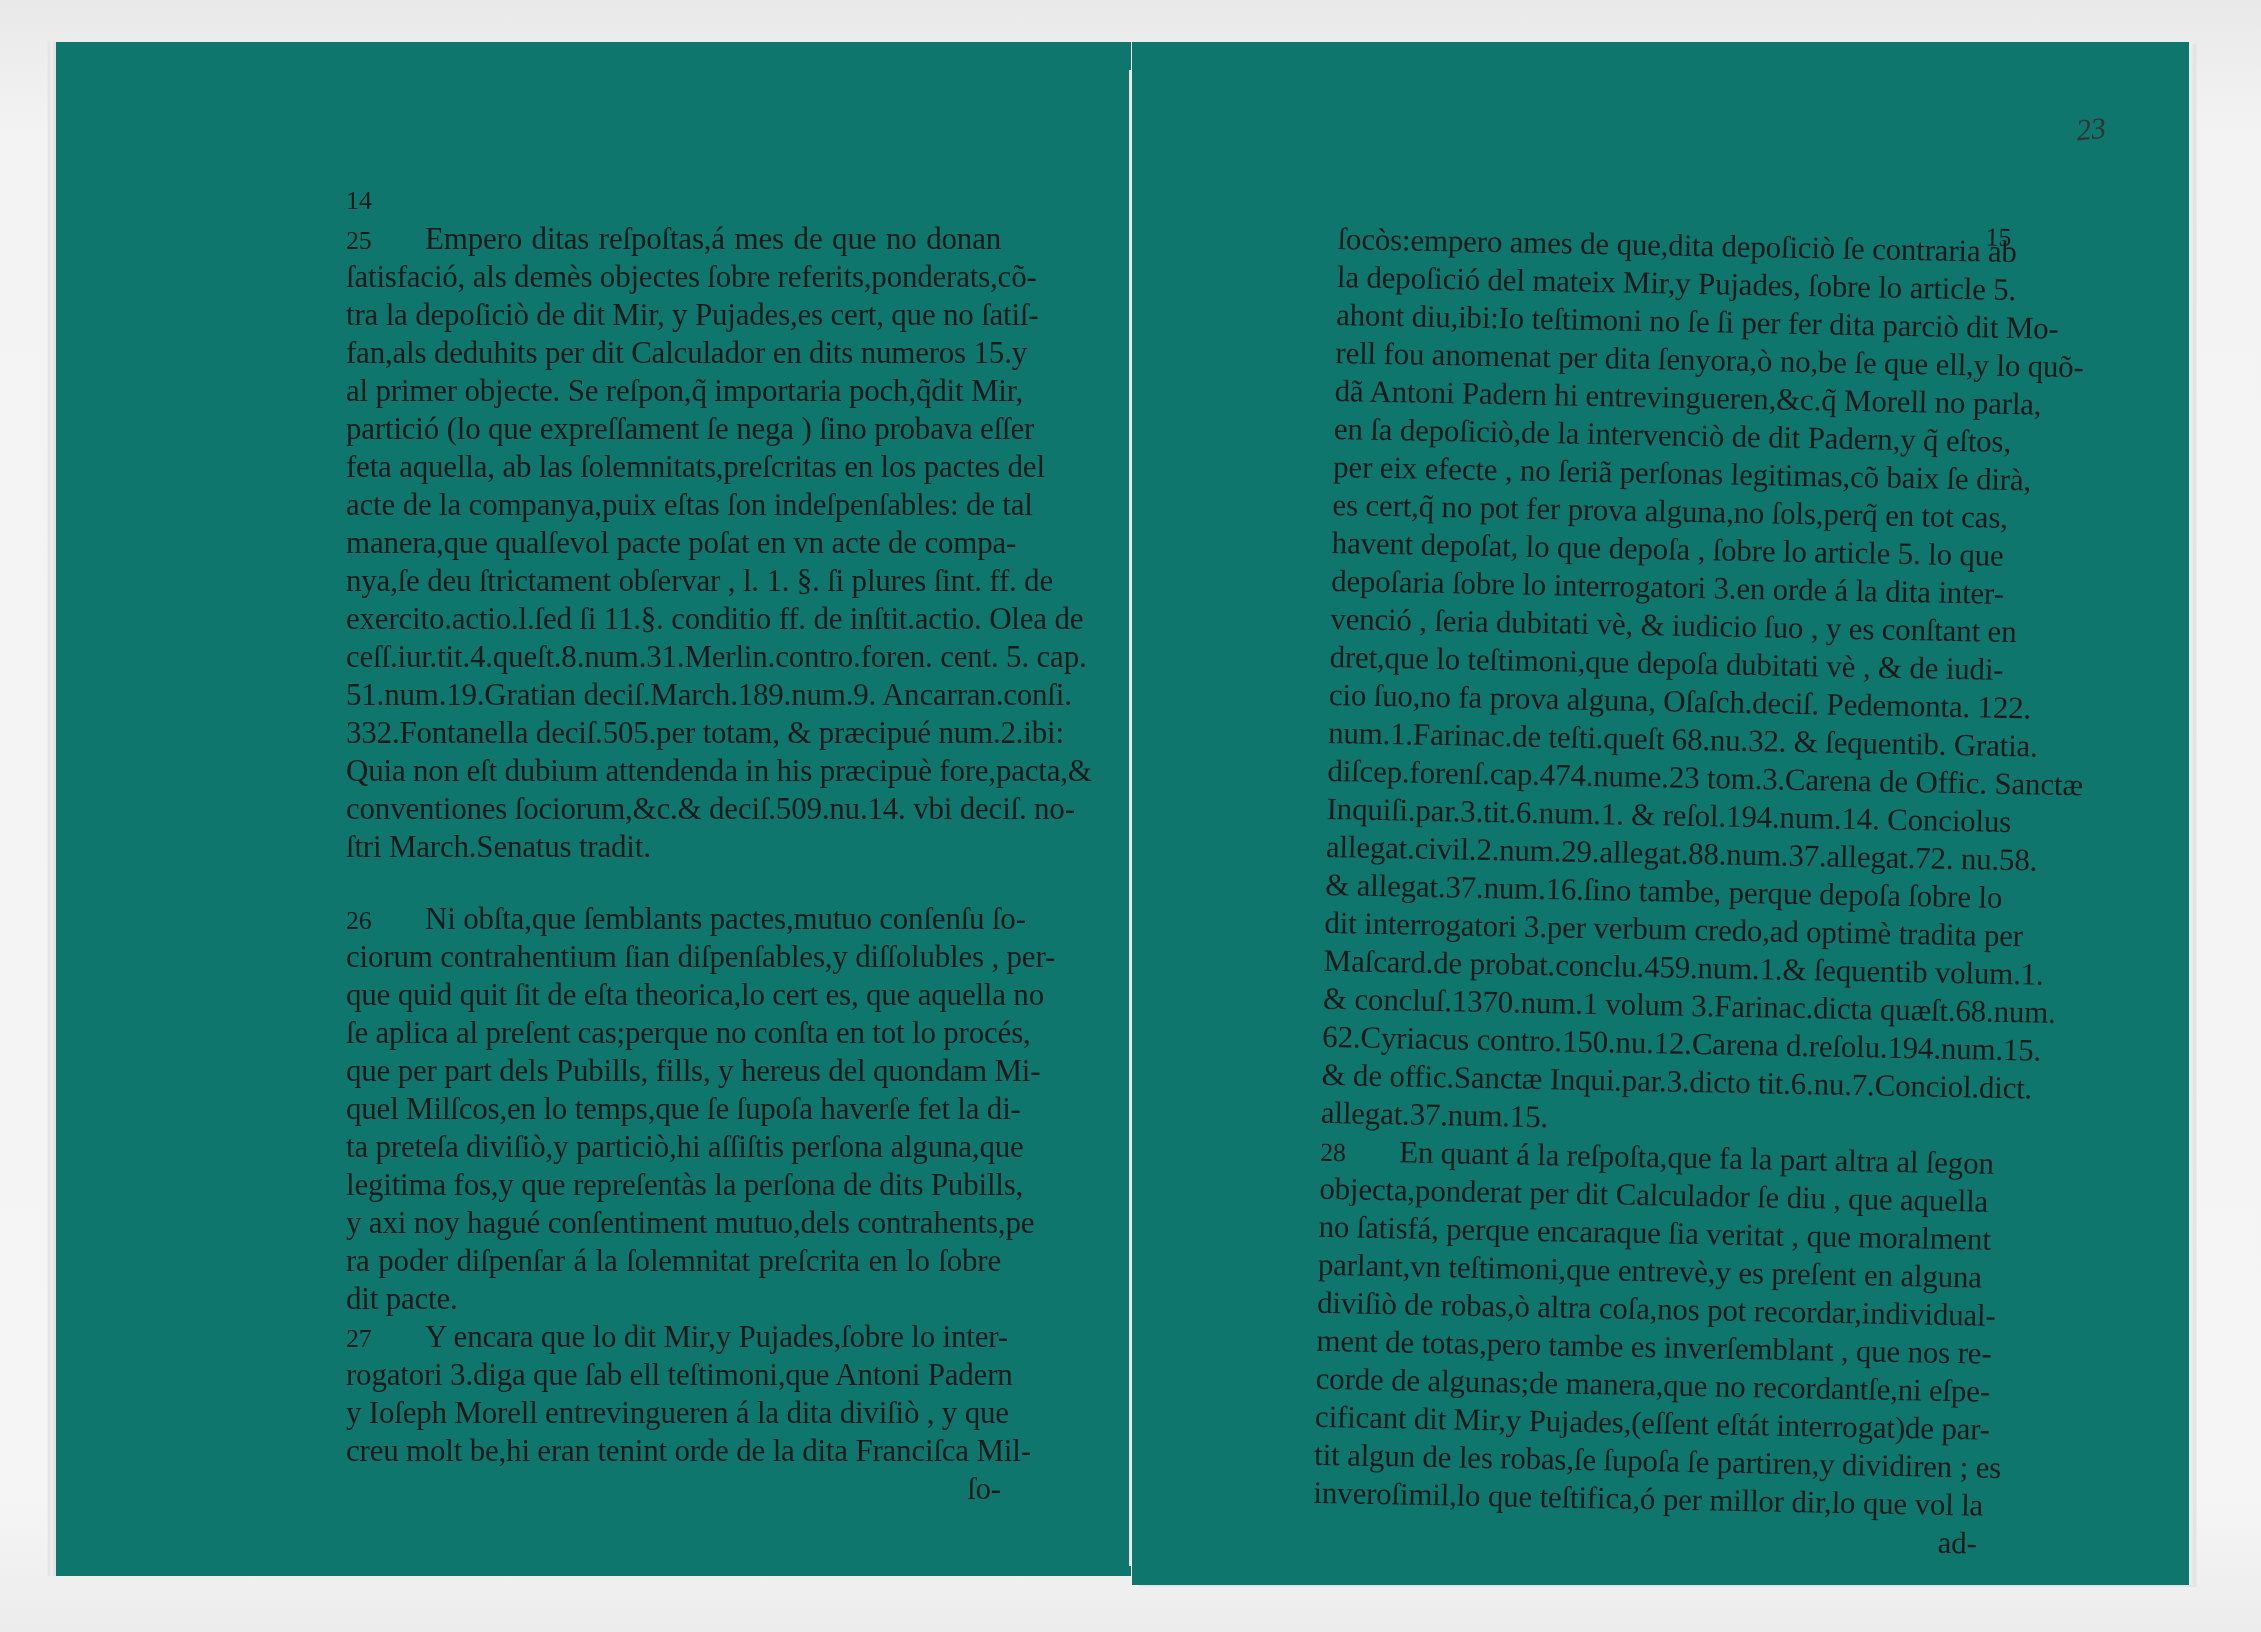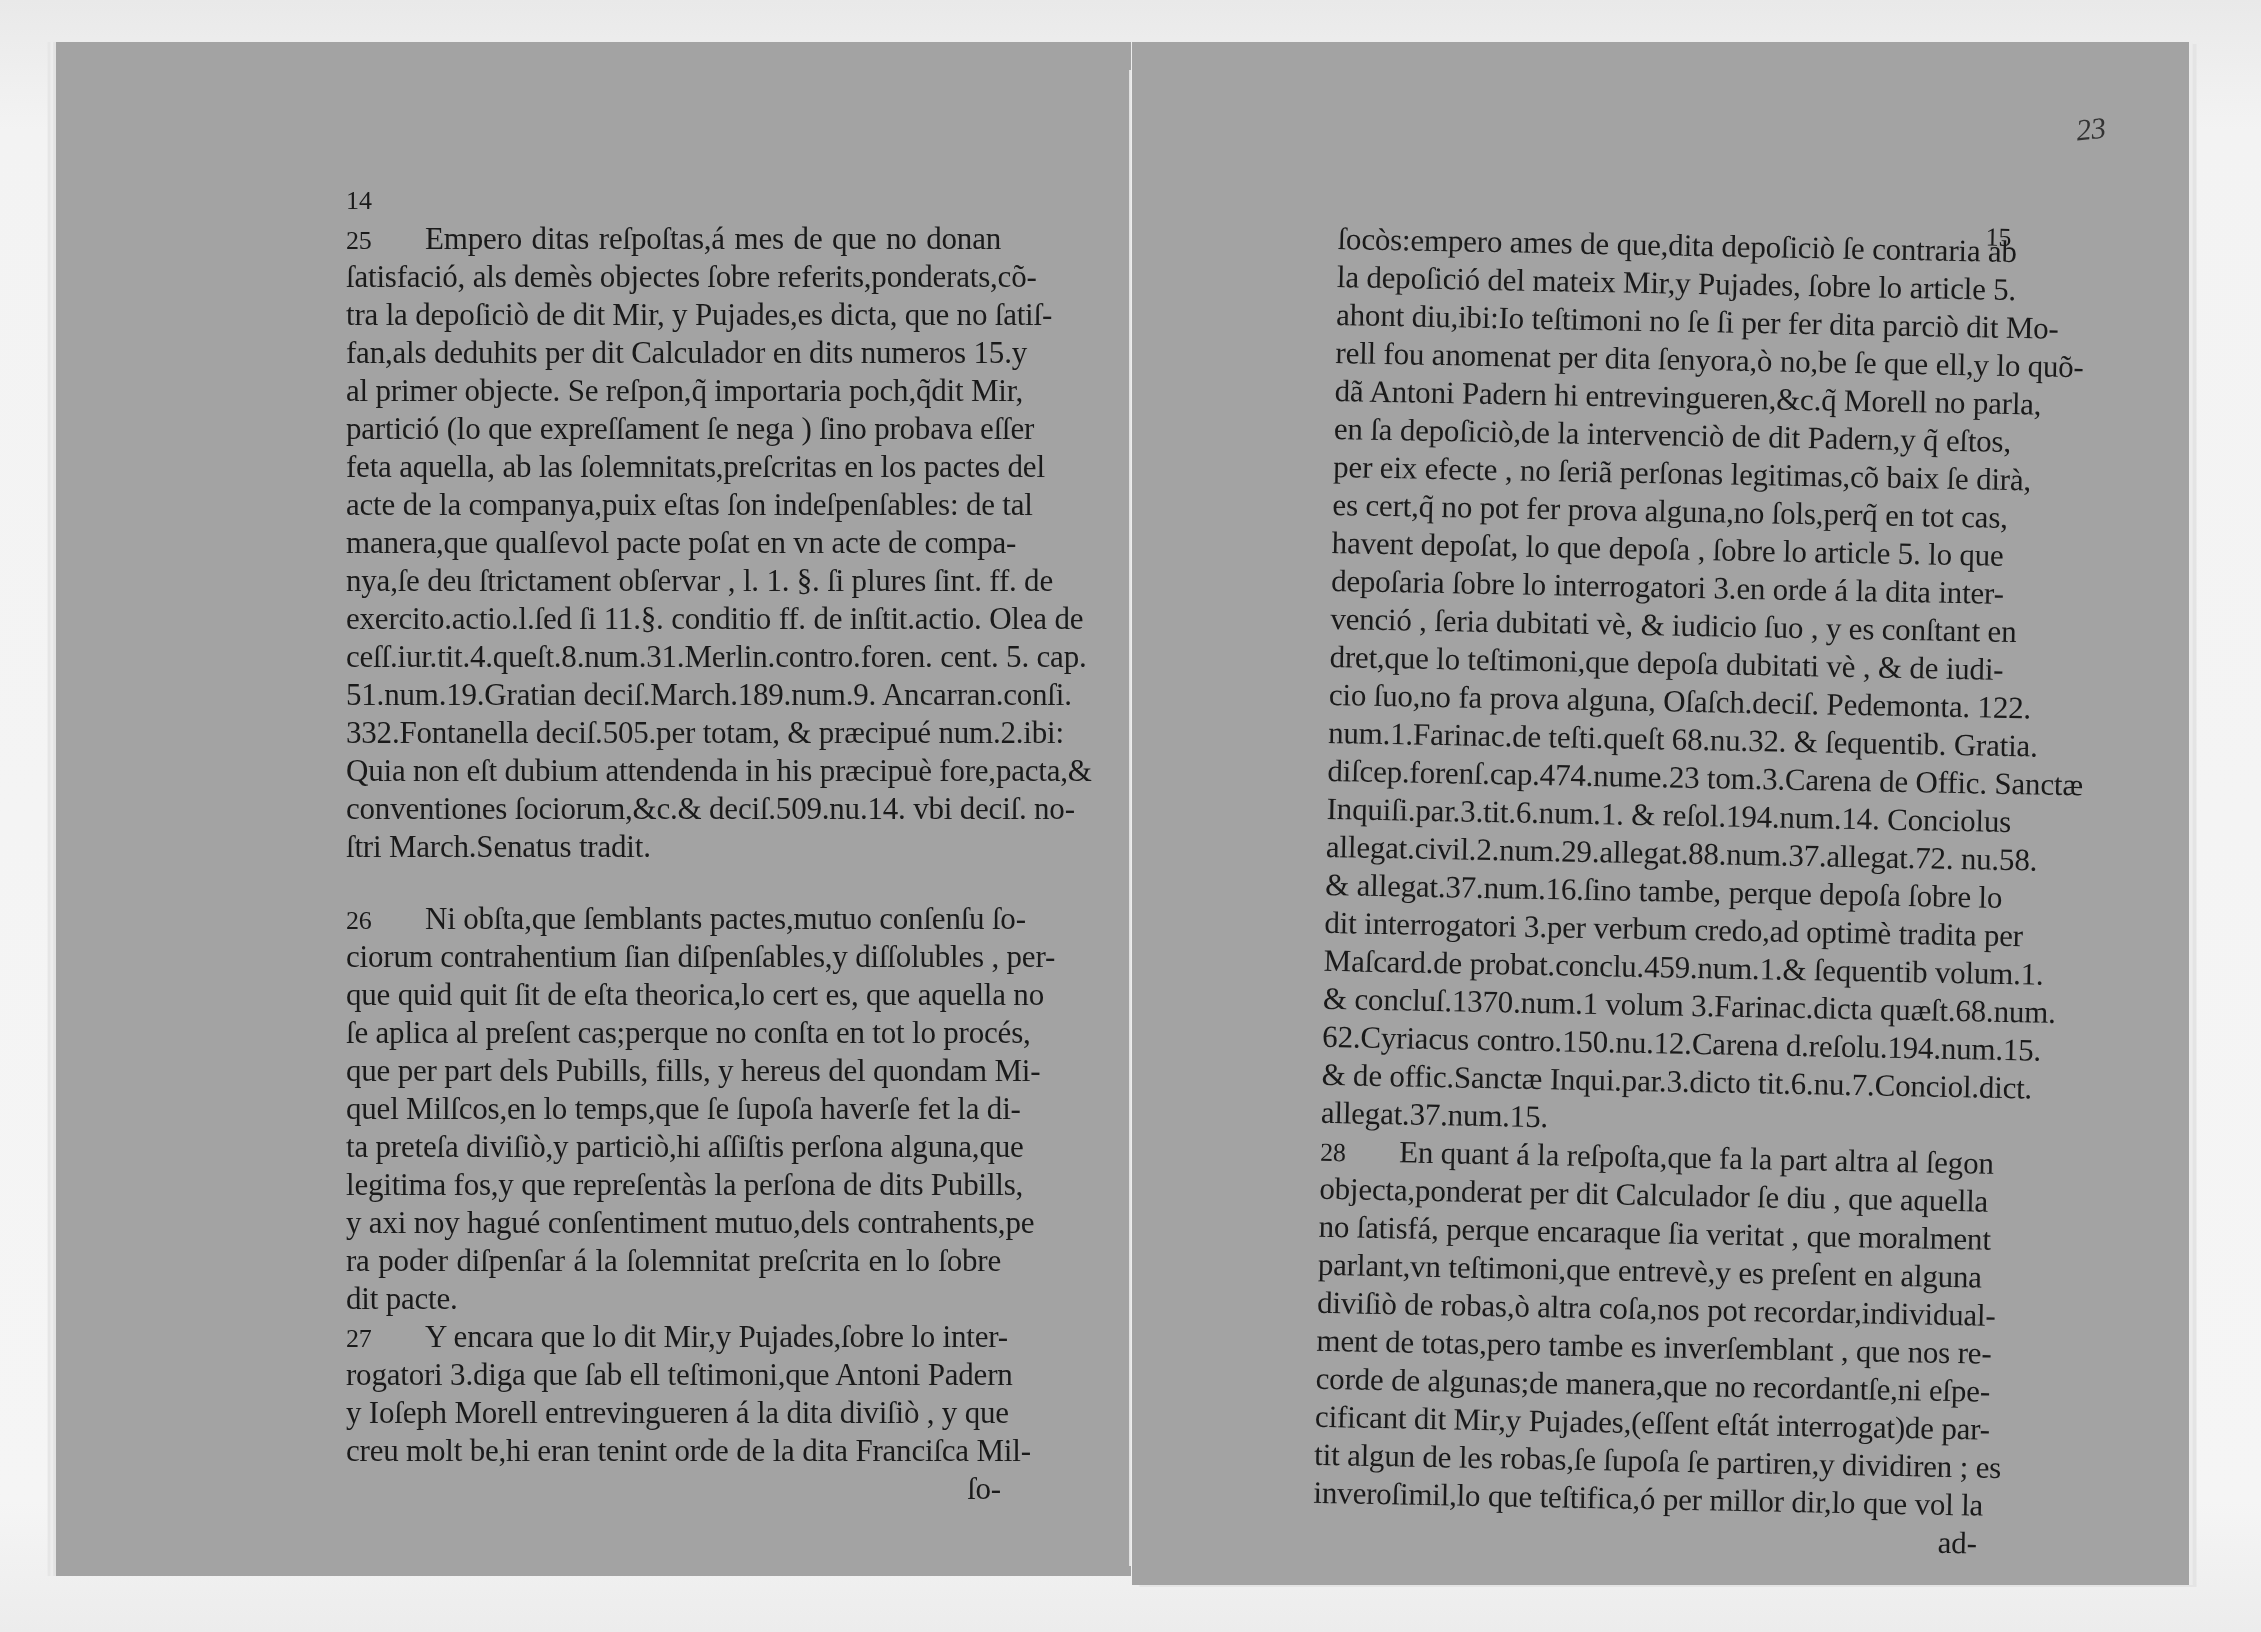--- a/index.html
+++ b/index.html
@@ -4,21 +4,21 @@
 <style>
   html, body { margin:0; padding:0; }
   body {
     width:2261px; height:1632px; position:relative; overflow:hidden;
     background:#efefef;
     font-family:"Liberation Serif","DejaVu Serif",serif;
     color:#1a1a1a;
   }
   .scan-bg { position:absolute; inset:0; background:linear-gradient(#e9e9e9,#f3f3f3 8%,#f5f5f5 92%,#ececec); }
   .page {
-    position:absolute; background:#a3a3a3;
+    position:absolute; background:#0f766e;
   }
   #left-page { left:56px; top:42px; width:1075px; height:1534px;
     box-shadow: -2.8px 0 0 #e3e3e3, -5.6px 0 0 #ededed, -8.4px 0 0 #e6e6e6; }
   #right-page { left:1132px; top:42px; width:1057px; height:1543px;
     box-shadow: 3.7px 0 0 #ececec, 7.5px 1.9px 0 #e4e4e4; }
   .gutter { position:absolute; left:1129px; top:70px; width:2.8px; height:1496px;
     background:linear-gradient(to right,#dcdcdc,#f1f1f1); }
   .textblock { position:absolute; }
   #left-text { left:290px; top:140px; width:655px; }
   #right-text { left:206px; top:178px; width:664px; transform:rotate(1.1deg); transform-origin:0 0; }
@@ -36,21 +36,21 @@
 <body>
 
 <div class="scan-bg"></div>
 
 <div class="page" id="left-page">
   <div class="textblock" id="left-text">
     <div class="pnum">14</div>
     <div id="left-lines">
         <div class="line" style="text-align: justify; text-align-last: justify;"><span class="num">25</span><span>Empero ditas reſpoſtas,á mes de que no donan</span></div>
         <div class="line"><span>ſatisfació, als demès objectes ſobre referits,ponderats,cõ-</span></div>
-        <div class="line"><span>tra la depoſiciò de dit Mir, y Pujades,es dicta, que no ſatiſ-</span></div>
+        <div class="line"><span>tra la depoſiciò de dit Mir, y Pujades,es cert, que no ſatiſ-</span></div>
         <div class="line"><span>fan,als deduhits per dit Calculador en dits numeros 15.y</span></div>
         <div class="line"><span>al primer objecte. Se reſpon,q̃ importaria poch,q̃dit Mir,</span></div>
         <div class="line"><span>partició (lo que expreſſament ſe nega ) ſino probava eſſer</span></div>
         <div class="line"><span>feta aquella, ab las ſolemnitats,preſcritas en los pactes del</span></div>
         <div class="line"><span>acte de la companya,puix eſtas ſon indeſpenſables: de tal</span></div>
         <div class="line"><span>manera,que qualſevol pacte poſat en vn acte de compa-</span></div>
         <div class="line"><span>nya,ſe deu ſtrictament obſervar , l. 1. §. ſi plures ſint. ff. de</span></div>
         <div class="line"><span>exercito.actio.l.ſed ſi 11.§. conditio ff. de inſtit.actio. Olea de</span></div>
         <div class="line"><span>ceſſ.iur.tit.4.queſt.8.num.31.Merlin.contro.foren. cent. 5. cap.</span></div>
         <div class="line"><span>51.num.19.Gratian deciſ.March.189.num.9. Ancarran.conſi.</span></div>

